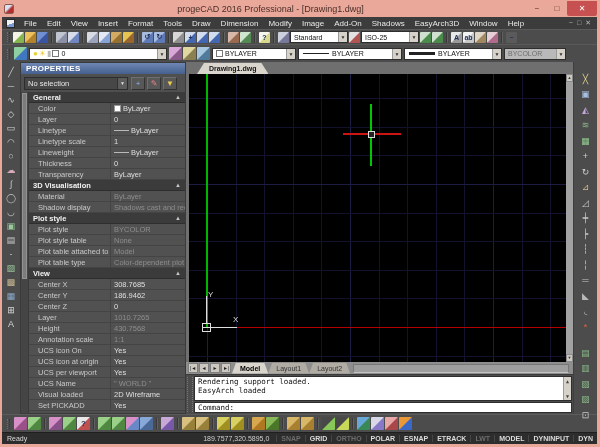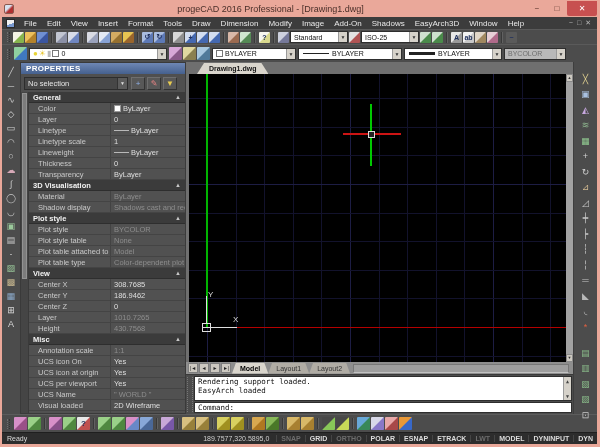--- a/index.html
+++ b/index.html
@@ -389,24 +389,20 @@
                 <span class="plabel">Layer</span>
                 <span class="pvalue dim">
                   <span>1010.7265</span>
                 </span>
               </div>
               <div class="prow">
                 <span class="plabel">Height</span>
                 <span class="pvalue dim">
                   <span>430.7568</span>
                 </span>
-              </div>
-              <div class="psec">
-                <span>Misc</span>
-                <span class="caret">▲</span>
               </div>
               <div class="prow">
                 <span class="plabel">Annotation scale</span>
                 <span class="pvalue dim">
                   <span>1:1</span>
                 </span>
               </div>
               <div class="prow">
                 <span class="plabel">UCS icon On</span>
                 <span class="pvalue">

